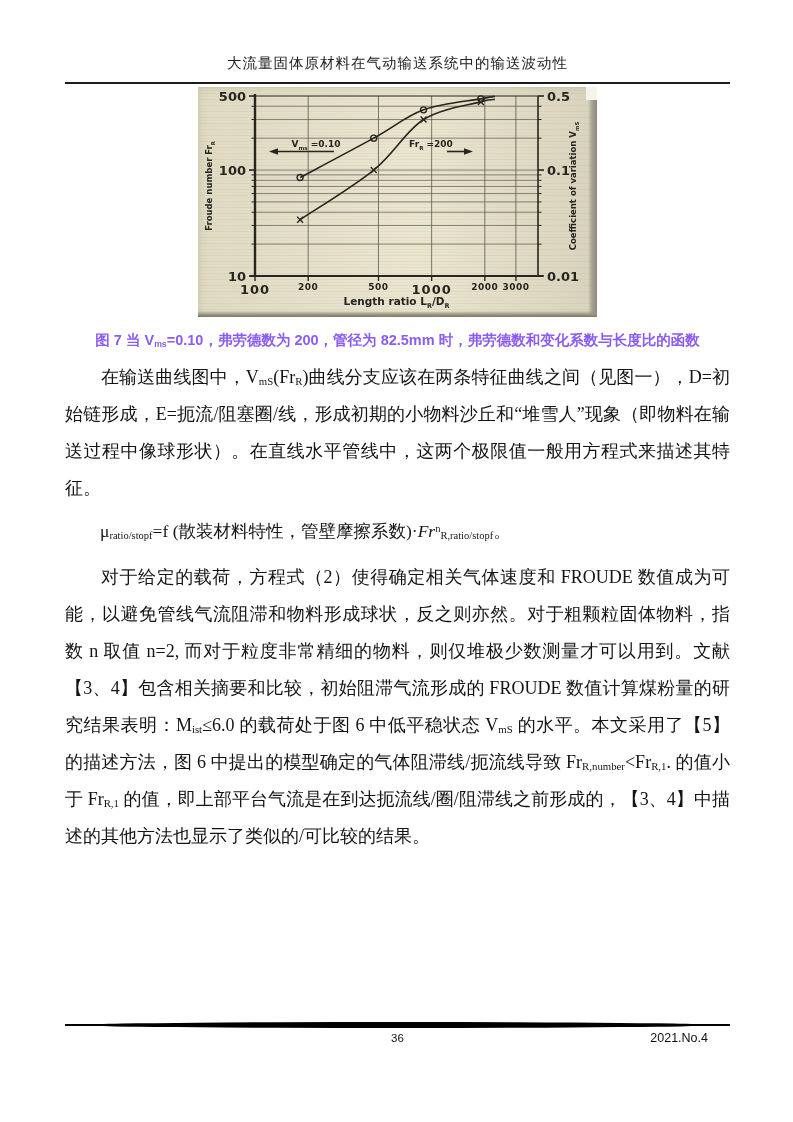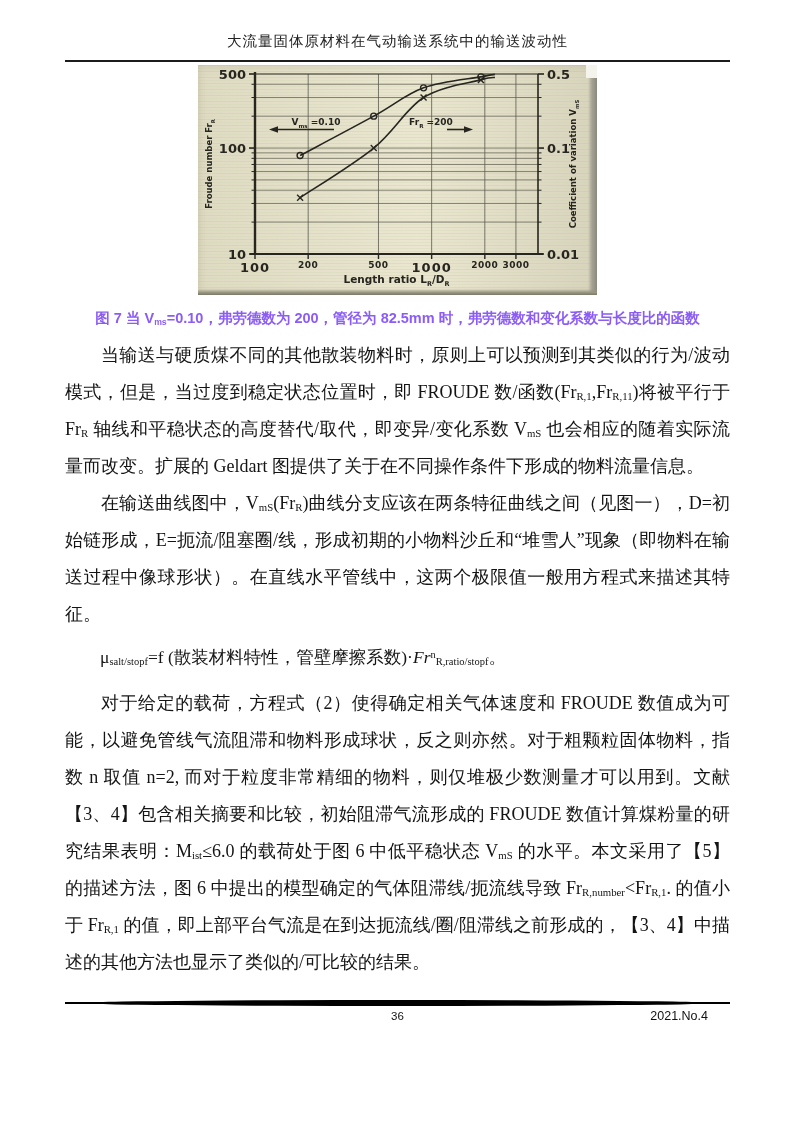--- a/index.html
+++ b/index.html
@@ -2,21 +2,21 @@
 <html lang="zh"><head>
 <meta charset="utf-8">
 <style>
   html,body{margin:0;padding:0;background:#9a9a9a;}
   .page{
     position:relative;width:793px;height:1122px;margin:0 auto;background:#ffffff;
     font-family:"Liberation Serif","DejaVu Serif",serif;color:#111;overflow:hidden;
   }
   .content{margin:0 63px 0 65px;}
   
-  .header{padding-top:31px;}
+  .header{padding-top:53px;}
   .header-title{
     text-align:center;font-size:14.5px;letter-spacing:1px;color:#222;
     font-family:"Liberation Serif","DejaVu Serif",serif;line-height:20px;
   }
   .header-rule{margin-top:9px;height:1.8px;background:#1c1c1c;}
   
   .figure{margin:0;}
   .scan{
     position:relative;width:399px;height:230px;margin:3px auto 0;overflow:hidden;
     background:
@@ -37,21 +37,21 @@
   }
   
   .body-text{margin-top:8px;font-size:18px;line-height:37px;text-align:justify;color:#141414;}
   .body-text p{margin:0;text-indent:2em;}
   .body-text p.formula{margin:10px 0 14px;font-size:17.5px;line-height:28px;text-align:left;}
   .formula i{font-family:"Liberation Serif","DejaVu Serif",serif;}
   sub,sup{font-size:0.6em;line-height:0;}
   sub{vertical-align:-0.18em;}
   sup{vertical-align:0.5em;}
   
-  .footer{position:absolute;left:65px;right:63px;top:1000px;}
+  .footer{position:absolute;left:65px;right:63px;top:1022px;}
   .footer-rule{position:relative;height:6px;}
   .footer-rule::before{content:"";position:absolute;left:0;right:0;top:2.4px;height:1.3px;background:#000;}
   .footer-rule::after{content:"";position:absolute;left:3%;right:3%;top:0;height:6px;background:#000;border-radius:50% / 50%;}
   .footer-row{position:relative;height:20px;margin-top:2px;
     font-family:"Liberation Sans","DejaVu Sans",sans-serif;color:#111;}
   .page-num{position:absolute;left:0;right:0;top:2px;text-align:center;font-size:11.5px;}
   .issue{position:absolute;right:22px;top:1px;font-size:12.5px;}
 </style>
 </head>
 <body>
@@ -159,23 +159,22 @@
             <text x="233" y="60" font-size="9" text-anchor="middle" fill="#26251f" font-weight="700" font-family="&quot;DejaVu Sans&quot;,&quot;Liberation Sans&quot;,sans-serif"><tspan dy="0" font-size="9">Fr</tspan><tspan dy="2.6999999999999997" font-size="5.58">R</tspan><tspan dy="-2.6999999999999997" font-size="9"> =200</tspan></text>
           </svg>
         <div class="scan-edge-right"></div>
         <div class="scan-notch"></div>
         <div class="scan-edge-bottom"></div>
       </div>
       <figcaption class="caption">图 7 当 V<sub>ms</sub>=0.10，弗劳德数为 200，管径为 82.5mm 时，弗劳德数和变化系数与长度比的函数</figcaption>
     </figure>
 
     <div class="body-text">
-      <p>当输送与硬质煤不同的其他散装物料时，原则上可以预测到其类似的行为/波动模式，但是，当过度到稳定状态位置时，即 FROUDE 数/函数(Fr<sub>R,1</sub>,Fr<sub>R,11</sub>)将被平行于 Fr<sub>R</sub> 轴线和平稳状态的高度替代/取代，即变异/变化系数 V<sub>mS</sub> 也会相应的随着实际流量而改变。扩展的 Geldart 图提供了关于在不同操作条件下形成的物料流量信息。</p>
       <p>在输送曲线图中，V<sub>mS</sub>(Fr<sub>R</sub>)曲线分支应该在两条特征曲线之间（见图一），D=初始链形成，E=扼流/阻塞圈/线，形成初期的小物料沙丘和“堆雪人”现象（即物料在输送过程中像球形状）。在直线水平管线中，这两个极限值一般用方程式来描述其特征。</p>
-      <p class="formula">μ<sub>salt/stopf</sub>=f (散装材料特性，管壁摩擦系数)·<i>Fr</i><sup>n</sup><sub>R,ratio/stopf</sub>。</p>
+      <p class="formula">μ<sub>ratio/stopf</sub>=f (散装材料特性，管壁摩擦系数)·<i>Fr</i><sup>n</sup><sub>R,ratio/stopf</sub>。</p>
       <p>对于给定的载荷，方程式（2）使得确定相关气体速度和 FROUDE 数值成为可能，以避免管线气流阻滞和物料形成球状，反之则亦然。对于粗颗粒固体物料，指数 n 取值 n=2, 而对于粒度非常精细的物料，则仅堆极少数测量才可以用到。文献【3、4】包含相关摘要和比较，初始阻滞气流形成的 FROUDE 数值计算煤粉量的研究结果表明：M<sub>ist</sub>≤6.0 的载荷处于图 6 中低平稳状态 V<sub>mS</sub> 的水平。本文采用了【5】的描述方法，图 6 中提出的模型确定的气体阻滞线/扼流线导致 Fr<sub>R,number</sub>&lt;Fr<sub>R,1</sub>. 的值小于 Fr<sub>R,1</sub> 的值，即上部平台气流是在到达扼流线/圈/阻滞线之前形成的，【3、4】中描述的其他方法也显示了类似的/可比较的结果。</p>
     </div>
 
   </div>
 
   <div class="footer">
     <div class="footer-rule"></div>
     <div class="footer-row">
       <span class="page-num">36</span>
       <span class="issue">2021.No.4</span>

